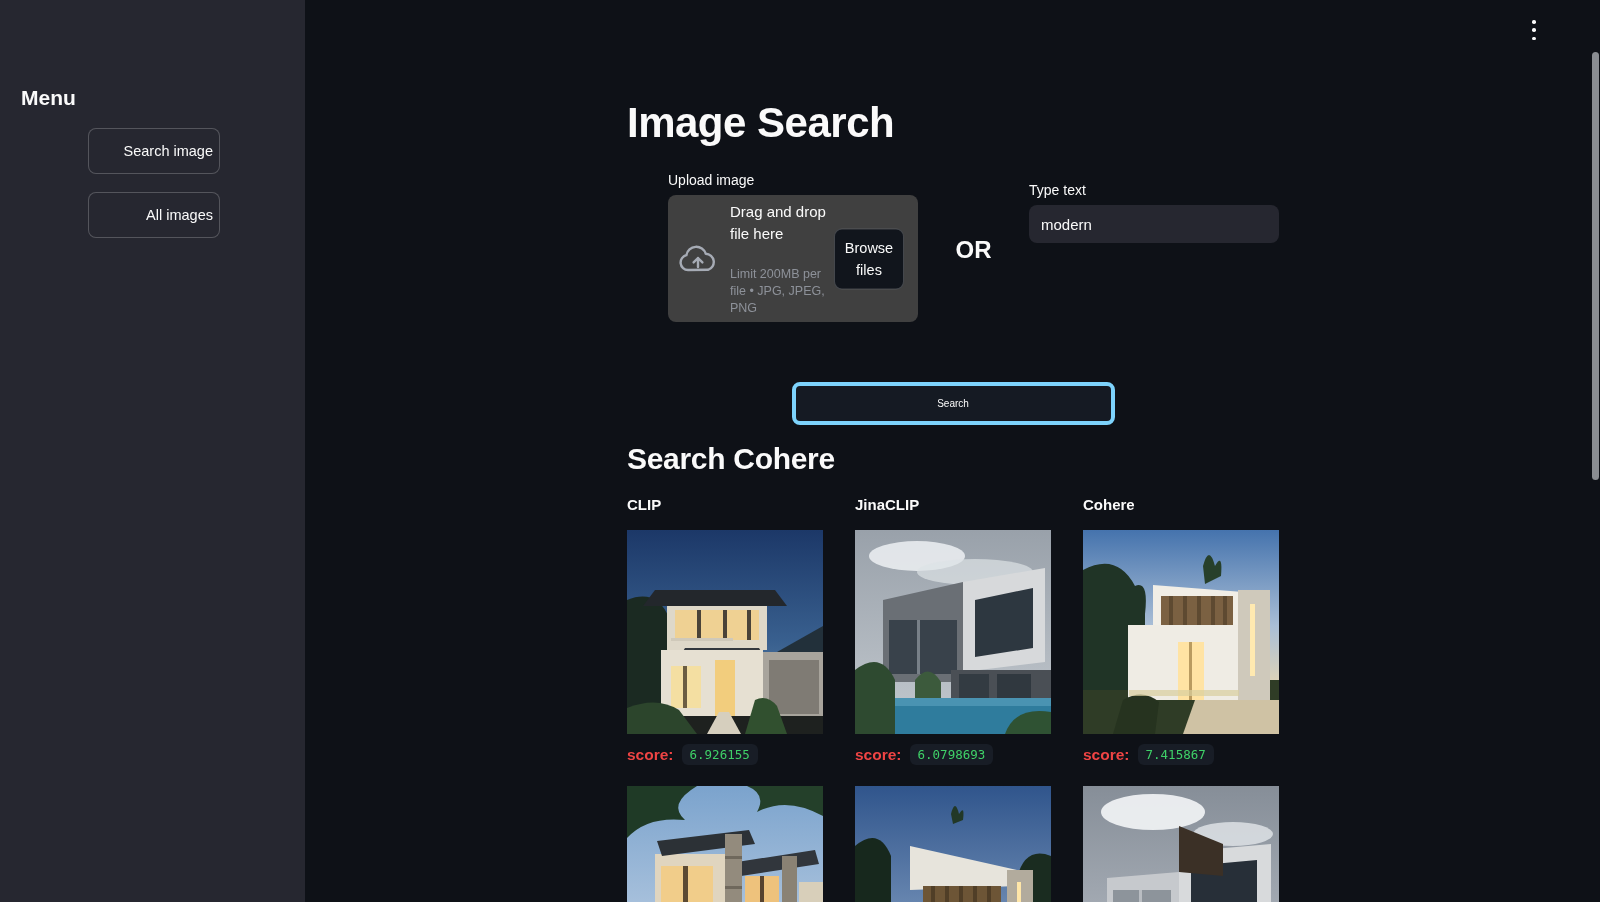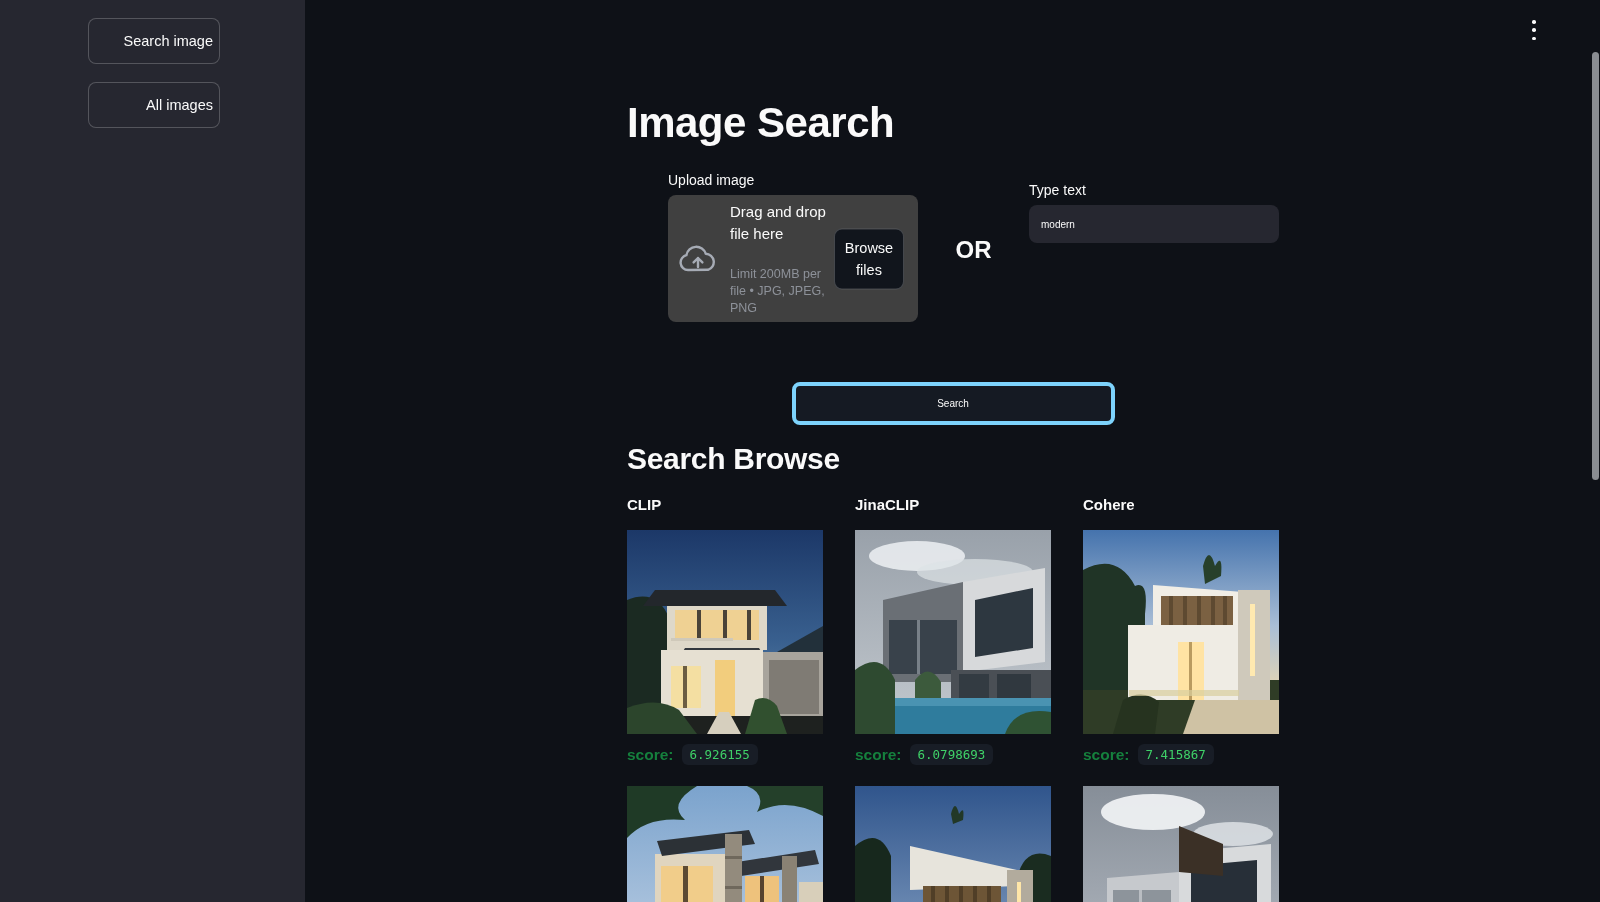--- a/index.html
+++ b/index.html
@@ -38,44 +38,45 @@
   .cloud{flex:0 0 40px;color:#a6abb5;margin-right:12px;}
   .drop-texts{width:96px;}
   .drag-text{font-size:15px;line-height:1.45;color:#fafafa;}
   .limit-text{font-size:12.5px;line-height:1.35;color:#8d9199;margin-top:21px;}
   .browse-btn{position:absolute;right:14px;top:50%;transform:translateY(-50%);width:70px;
               background:#11151c;color:#fafafa;font-size:14.5px;line-height:1.55;font-family:inherit;
               border:1px solid rgba(250,250,250,.22);border-radius:8px;padding:7px 6px;cursor:pointer;}
   .or-text{margin-top:64px;font-size:24px;font-weight:700;text-align:right;}
 
   .text-input{width:100%;height:38px;box-sizing:border-box;background:#262730;border:none;
-              border-radius:8px;padding:0 12px;color:#fafafa;font-size:10px;font-family:inherit;outline:none;}
+              border-radius:8px;padding:0 12px;color:#fafafa;font-size:15px;font-family:inherit;outline:none;}
 
   .search-btn{display:block;margin:60px auto 0;width:323px;height:43px;background:#151a23;
               color:#fafafa;font-size:10px;font-family:inherit;border:4px solid #7dd3fc;
               border-radius:8px;cursor:pointer;}
 
   h2.results-heading{margin:17px 0 0;font-size:30px;line-height:1.1;font-weight:700;letter-spacing:-.3px;}
 
   .grid{display:flex;gap:32px;margin-top:21px;}
   .result-col{width:196px;}
   .model-name{font-size:15px;font-weight:600;margin-bottom:17px;}
   .ph{display:block;width:196px;height:204px;}
   .score-row{display:flex;align-items:center;gap:8px;margin-top:8px;height:25px;}
-  .score-label{font-size:15.5px;font-weight:600;color:#15803d;}
+  .score-label{font-size:15.5px;font-weight:600;color:#ef4444;}
   .score-pill{font-family:"DejaVu Sans Mono","Liberation Mono",monospace;font-size:12.5px;
               color:#3fd168;background:#181d26;border-radius:6px;padding:3px 8px;}
   .img2{margin-top:19px;}
 </style>
 </head>
 <body>
 
 <div class="page">
 
   <aside class="sidebar">
+    <div class="sidebar-title">Menu</div>
     <button class="side-btn">Search image</button>
     <button class="side-btn">All images</button>
   </aside>
 
   <div class="kebab">
       <i></i>
       <i></i>
       <i></i>
     </div>
 
@@ -104,21 +105,21 @@
         <div class="or-text">OR</div>
       </div>
       <div class="col-text">
         <div class="field-label">Type text</div>
         <input class="text-input" type="text" value="modern" style="">
       </div>
     </div>
 
     <button class="search-btn">Search</button>
 
-    <h2 class="results-heading">Search Browse</h2>
+    <h2 class="results-heading">Search Cohere</h2>
 
     <div class="grid">
 
       <div class="result-col">
         <div class="model-name">CLIP</div>
         <svg class="ph" role="img" viewBox="0 0 196 204" preserveAspectRatio="none" aria-label="modern two-story white house at dusk with lit windows">
           <defs>
               <linearGradient id="g1" x1="0" y1="0" x2="0" y2="1">
             <stop offset="0" stop-color="#1c3868"></stop>
                 <stop offset=".55" stop-color="#39608f"></stop>

